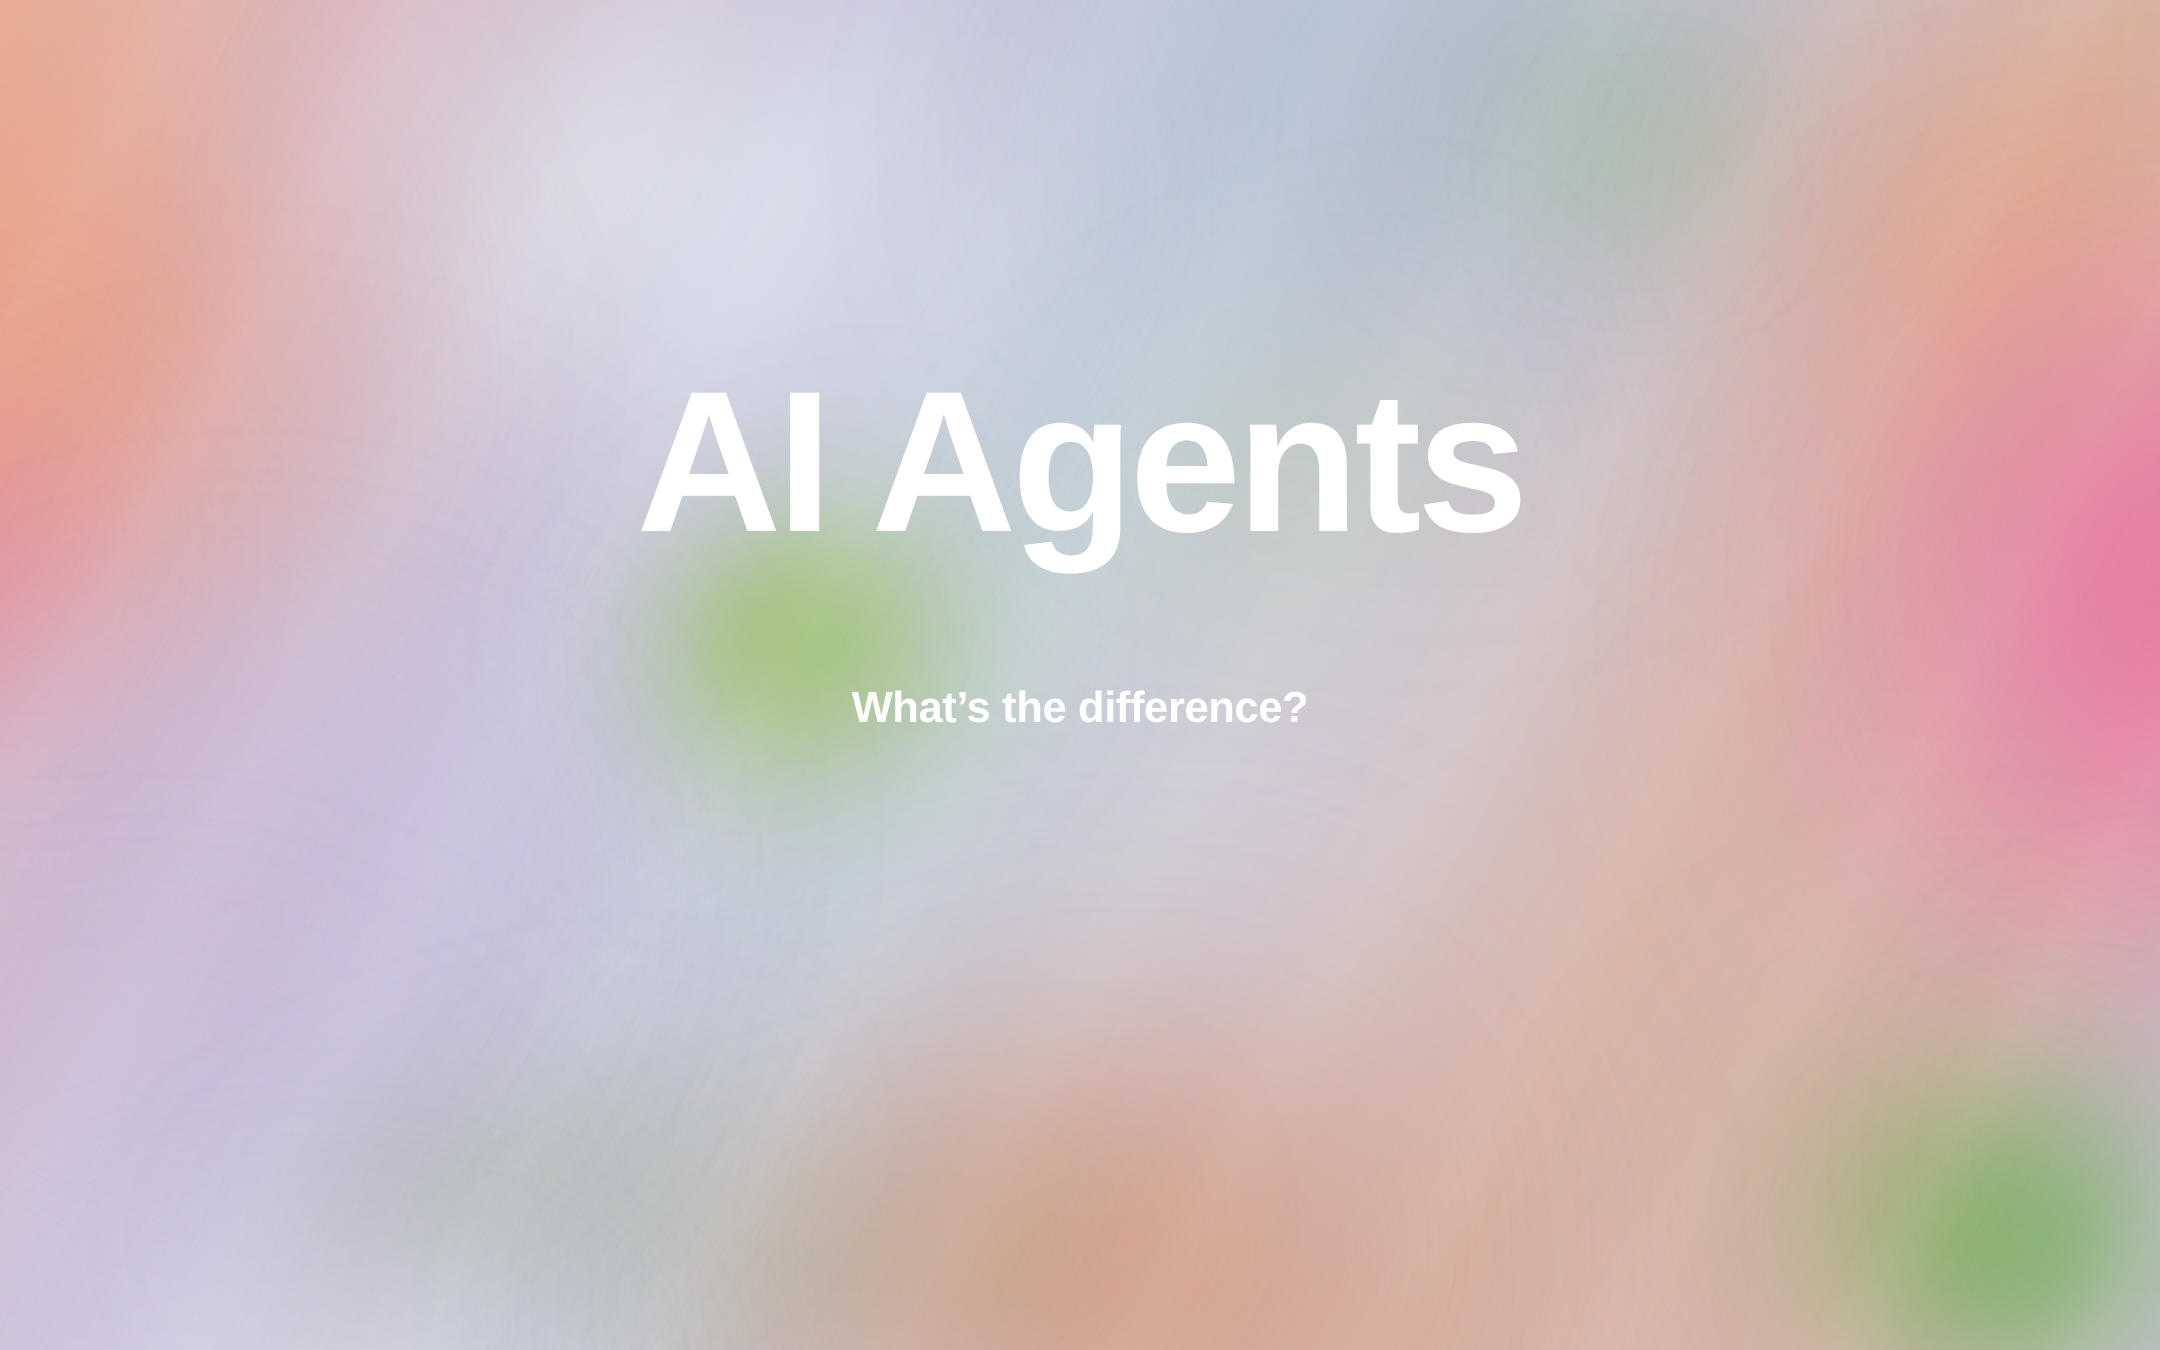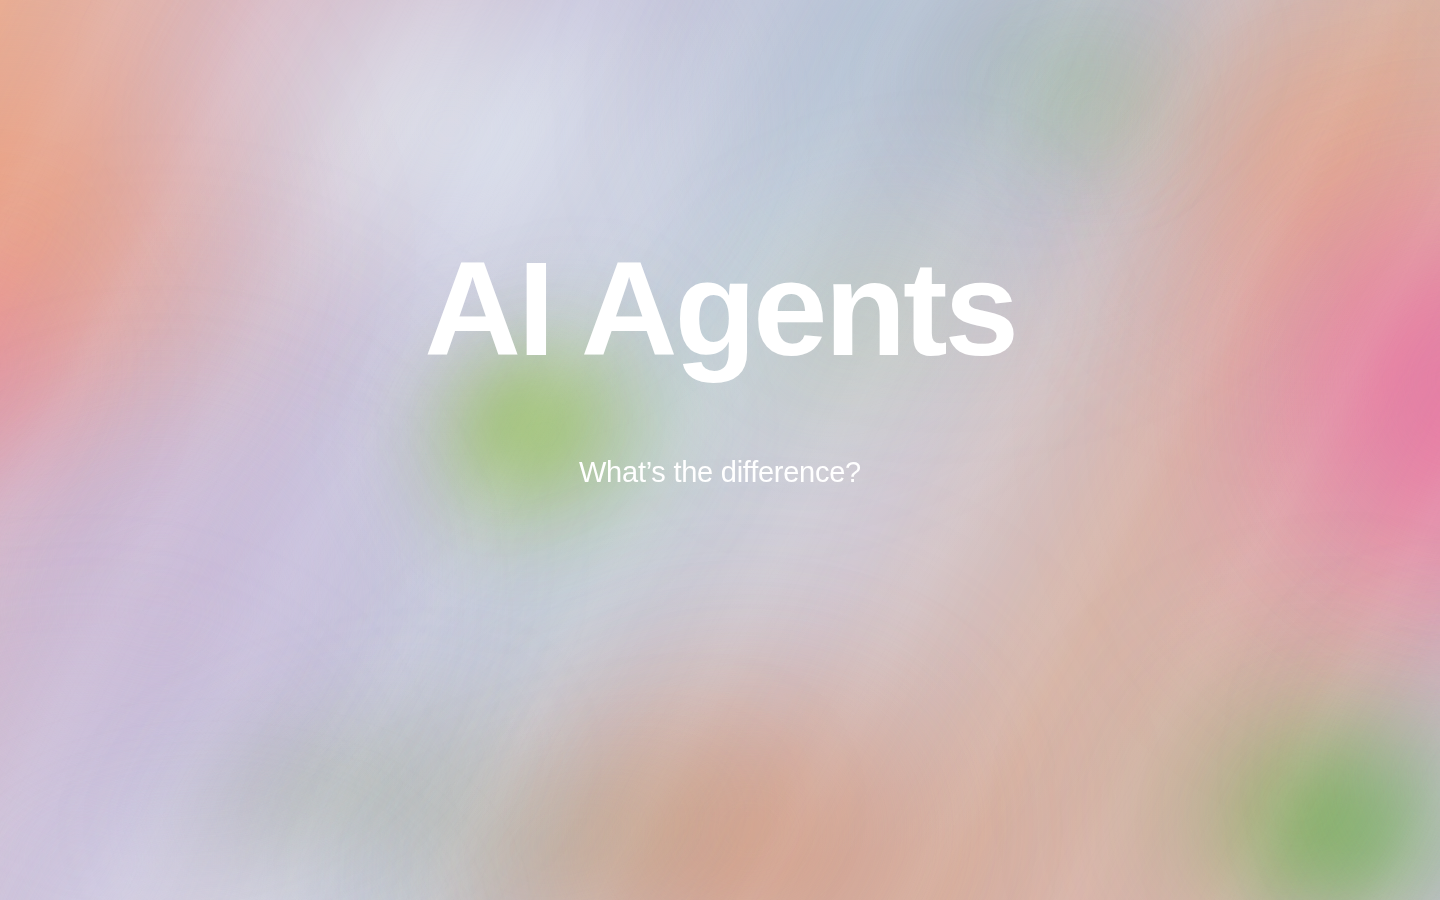--- a/index.html
+++ b/index.html
@@ -248,21 +248,21 @@
   }
   .title-line { display: block; white-space: nowrap; }
   .title-line.line2 { letter-spacing: -3.6px; }
 
   .subtitle {
     margin: 0;
     padding: 0;
     margin-top: 81px;
     color: #ffffff;
     font-size: 29px;
-    font-weight: 400;
+    font-weight: 700;
     letter-spacing: -0.25px;
     text-align: center;
     width: 100%;
     white-space: nowrap;
   }
 </style>
 </head>
 <body>
 
 <div class="hero">

